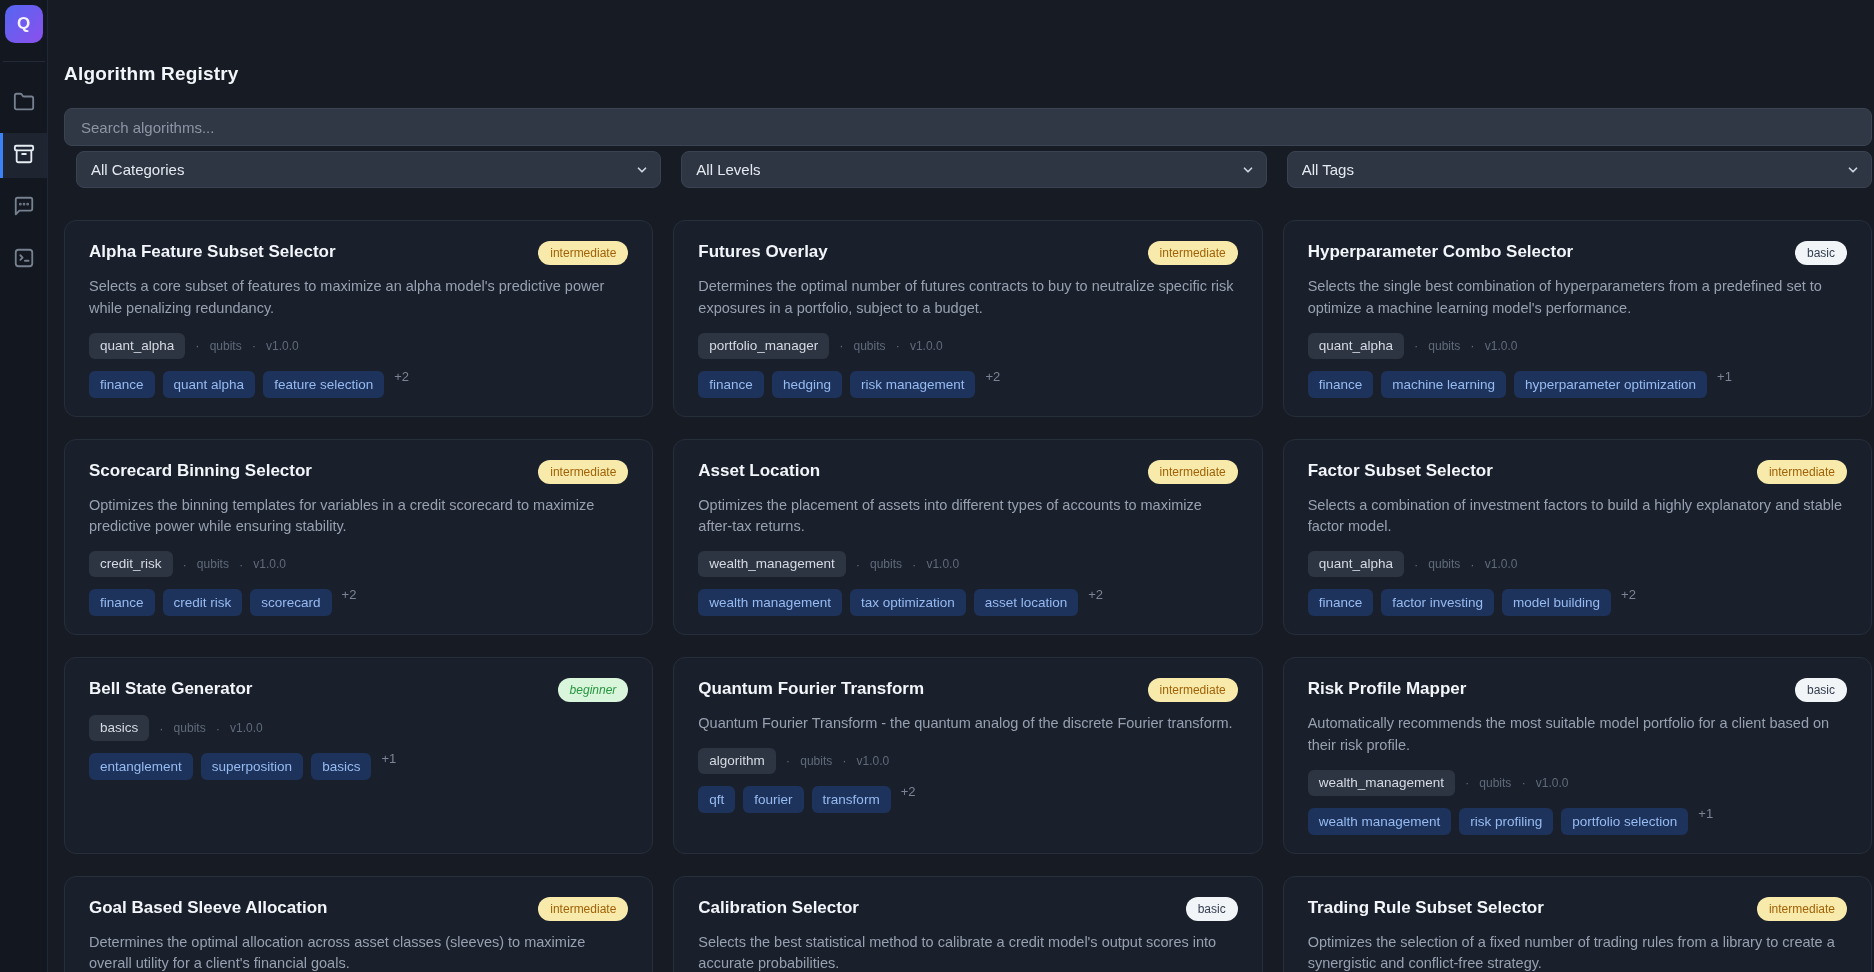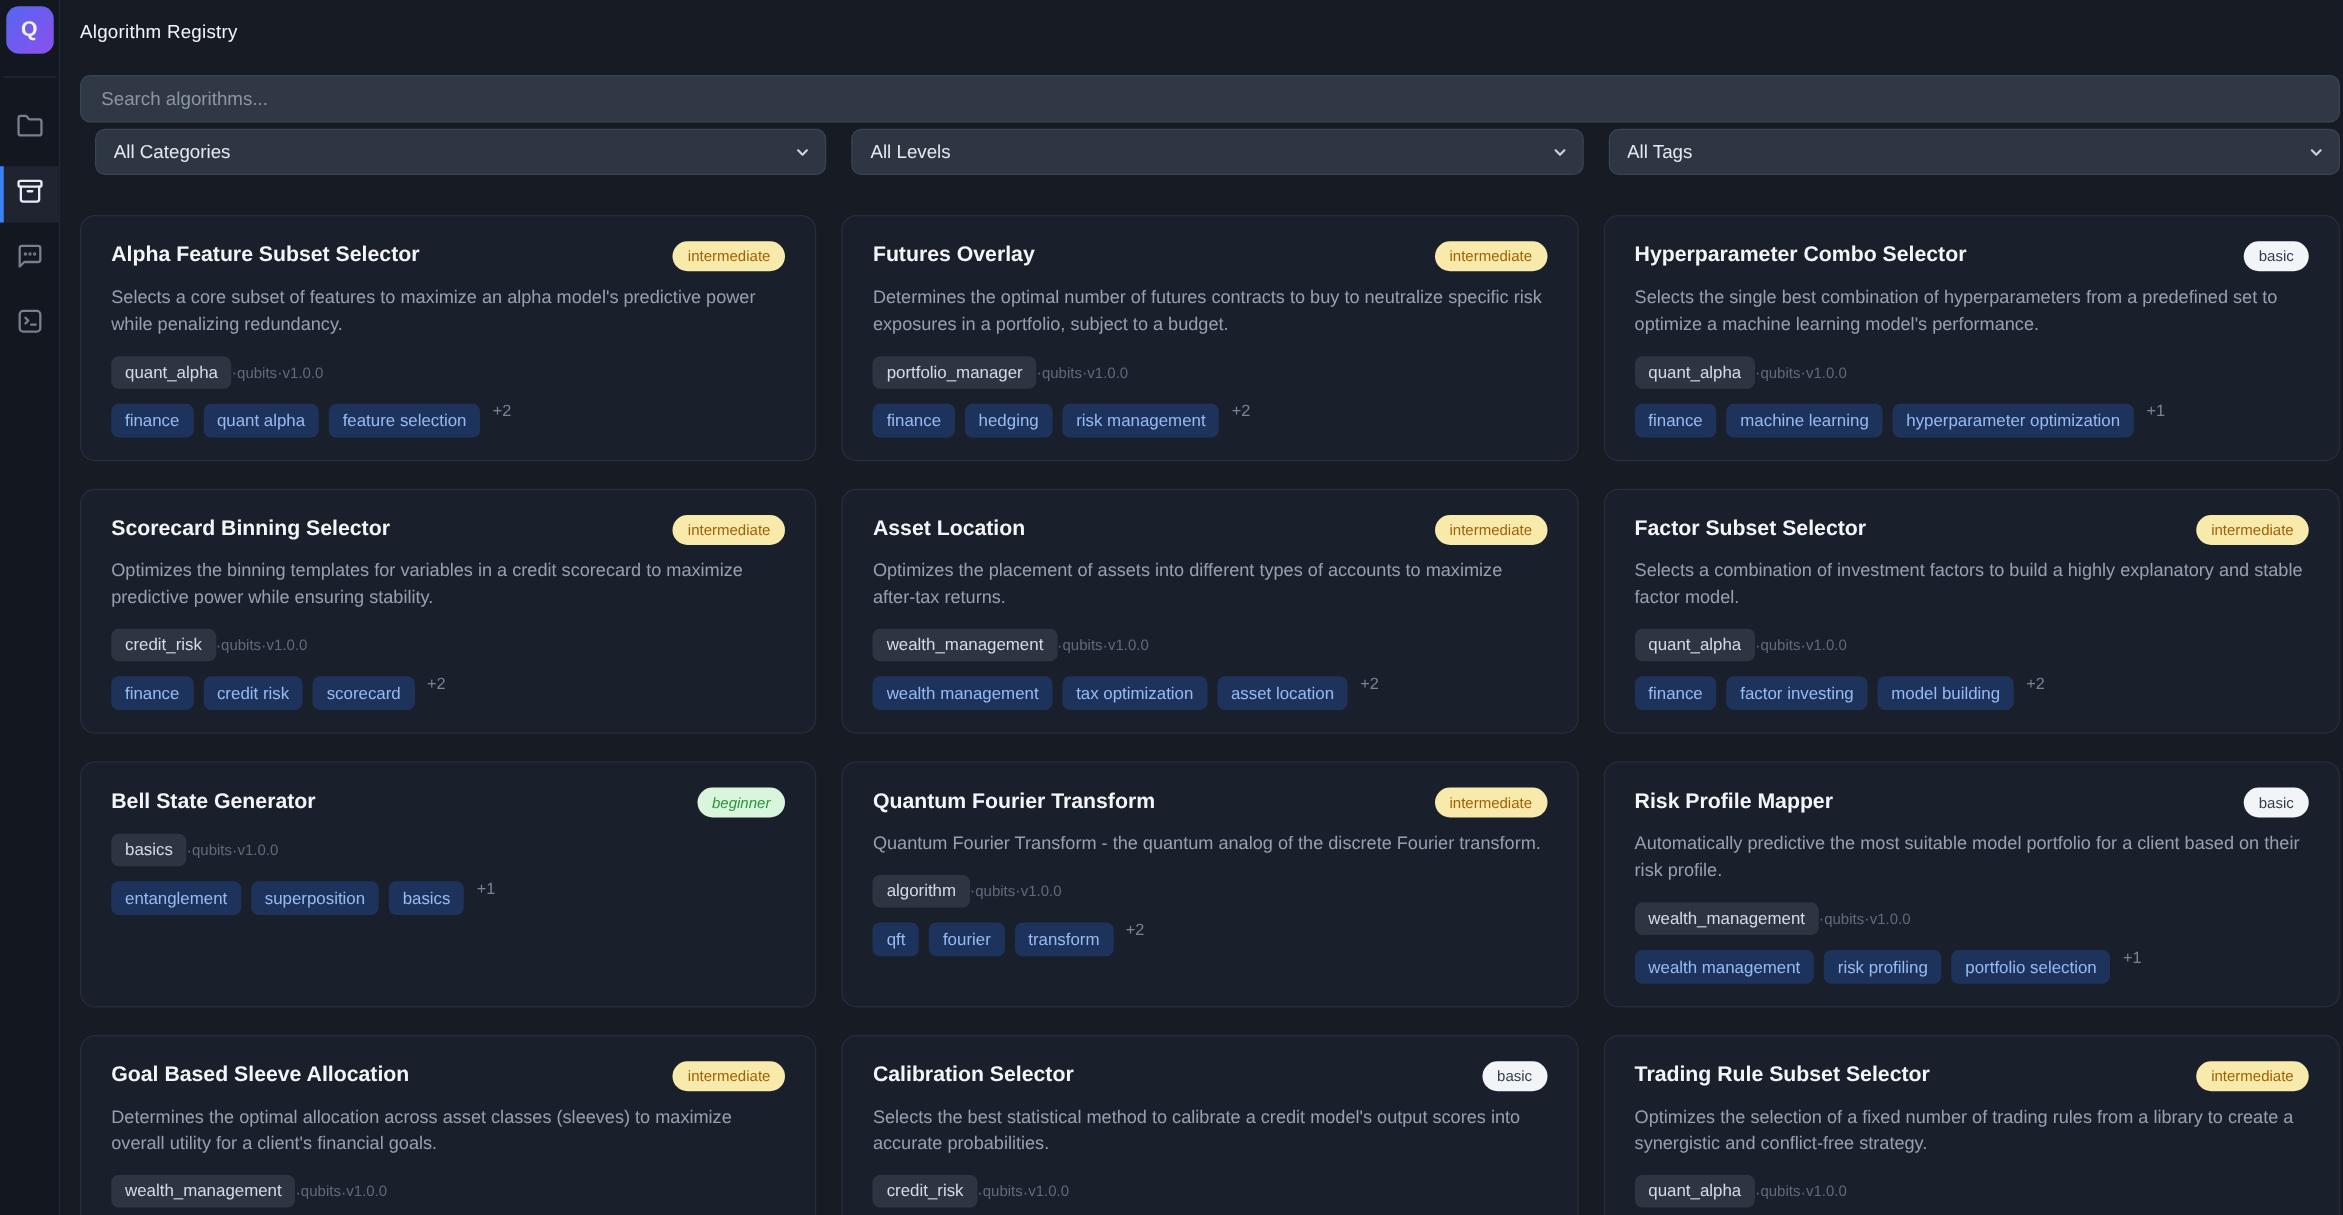--- a/index.html
+++ b/index.html
@@ -33,21 +33,21 @@
   }
   .side-item svg { width: 22px; height: 22px; }
   .side-item.active { background: #1e2530; color: #e9eef5; }
   .side-item.active::before {
     content: ""; position: absolute; left: 0; top: 0; bottom: 0;
     width: 3px; background: #3b82f6;
   }
 
   
   .main { margin-left: 48px; padding: 13px 2px 10px 16px; }
-  .page-title { font-size: 15px; line-height: 26px; font-weight: 400; letter-spacing: .2px; margin-bottom: 21px; }
+  .page-title { font-size: 19px; line-height: 26px; font-weight: 700; letter-spacing: .2px; margin-bottom: 21px; margin-top: 48px; }
 
   .search-input {
     width: 100%; height: 38px; border-radius: 8px;
     background: #303845; border: 1px solid #3b4453;
     color: #e5eaf1; font-size: 15px; padding: 0 16px;
     font-family: "Liberation Sans", sans-serif;
     outline: none; display: block; margin-bottom: 5px;
   }
   .search-input::placeholder { color: #8d95a5; }
 
@@ -83,21 +83,21 @@
     font-size: 12px; font-weight: 500; line-height: 16px; white-space: nowrap;
     margin-top: 1px;
     text-align: center;
   }
   .badge-intermediate { background: #f8eaaa; color: #a16207; }
   .badge-basic { background: #f2f5f8; color: #333d4e; }
   .badge-beginner { background: #d9f5dc; color: #27963f; font-style: italic; }
 
   .card-desc { margin-top: 11px; font-size: 14.5px; line-height: 1.5; color: #96a0b1; }
 
-  .card-meta { margin-top: 13px; display: flex; align-items: center; }
+  .card-meta { margin-top: 13px; display: flex; align-items: center; gap: 10px; }
   .cat-pill {
     background: #2e3542; color: #d5dbe4; border-radius: 6px;
     padding: 4px 11px; font-size: 13.5px; line-height: 18px;
   }
   .meta-dot { color: #5f6a7b; font-size: 13px; }
   .meta-text { color: #5f6a7b; font-size: 12px; }
 
   .card-tags { margin-top: 12px; display: flex; align-items: flex-start; gap: 8px; flex-wrap: wrap; }
   .tag {
     background: #1e335c; color: #96bbf2; border-radius: 6px;
@@ -340,21 +340,21 @@
           <span class="tag">fourier</span>
           <span class="tag">transform</span>
           <span class="tag-more">+2</span>
         </div>
   </article>
       <article class="card">
     <div class="card-head">
       <h2 class="card-title">Risk Profile Mapper</h2>
       <span class="badge badge-basic">basic</span>
     </div>
-    <p class="card-desc">Automatically predictive the most suitable model portfolio for a client based on their risk profile.</p>
+    <p class="card-desc">Automatically recommends the most suitable model portfolio for a client based on their risk profile.</p>
     <div class="card-meta">
       <span class="cat-pill">wealth_management</span>
       <span class="meta-dot">·</span>
       <span class="meta-text">qubits</span>
       <span class="meta-dot">·</span>
       <span class="meta-text">v1.0.0</span>
     </div>
     <div class="card-tags">
           <span class="tag">wealth management</span>
           <span class="tag">risk profiling</span>

